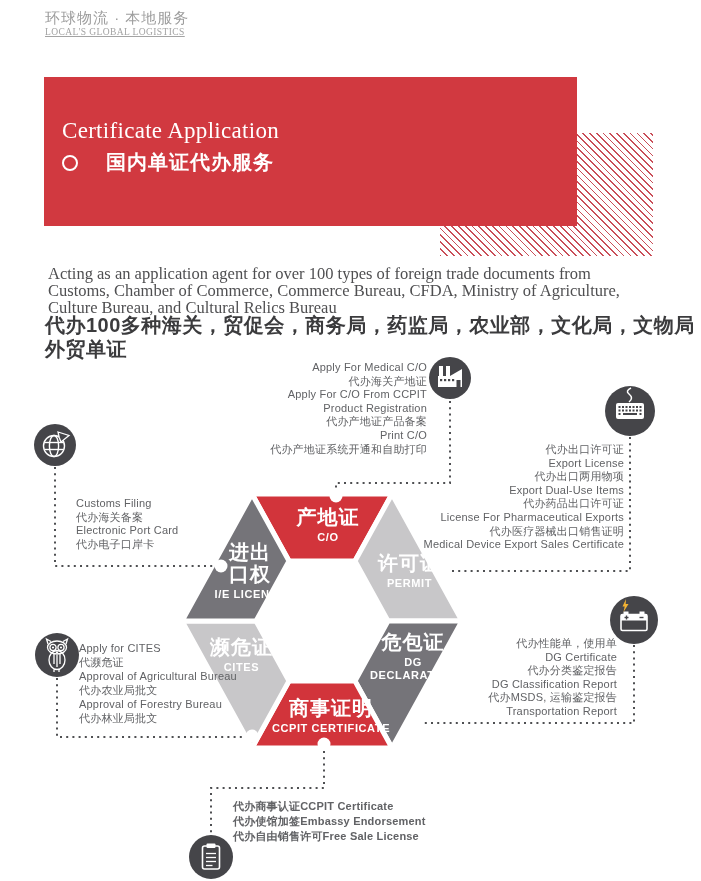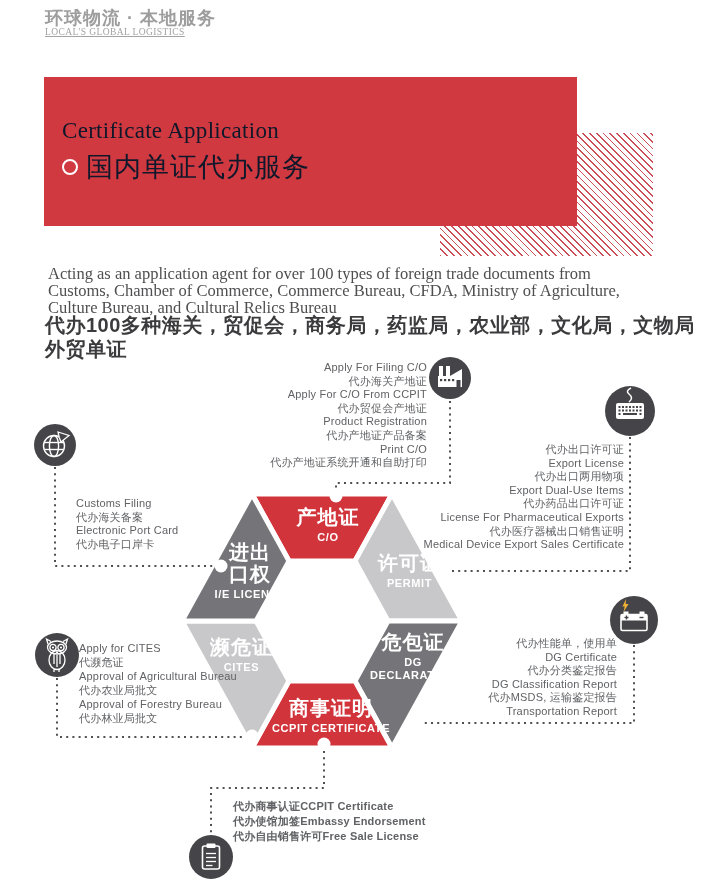--- a/index.html
+++ b/index.html
@@ -1,32 +1,32 @@
 <!DOCTYPE html>
 <html><head>
 <meta charset="utf-8">
 <style>
   html,body{margin:0;padding:0;background:#fff;}
   .page{position:relative;width:701px;height:881px;background:#fff;overflow:hidden;
         font-family:"Liberation Sans","DejaVu Sans",sans-serif;}
 
   
   .brand{position:absolute;left:45px;top:9px;color:#9d9d9d;}
-  .brand-cn{font-size:18px;line-height:18px;letter-spacing:1px;font-weight:bold;}
+  .brand-cn{font-size:15px;line-height:18px;letter-spacing:1px;}
   .brand-en{font-family:"Liberation Serif","DejaVu Serif",serif;font-size:9.5px;letter-spacing:.4px;color:#a3a3a3;text-decoration:underline;}
 
   
   .hatch{position:absolute;left:440px;top:133px;width:213px;height:123px;
          background:repeating-linear-gradient(45deg,#c94e58 0,#c94e58 1.2px,rgba(0,0,0,0) 1.2px,rgba(0,0,0,0) 4.8px);}
-  .banner{position:absolute;left:44px;top:77px;width:533px;height:149px;background:#d13940;color:#0f172a;}
+  .banner{position:absolute;left:44px;top:77px;width:533px;height:149px;background:#d13940;color:#ffffff;}
   .banner-en{position:absolute;left:18px;top:41px;font-family:"Liberation Serif","DejaVu Serif",serif;
              font-size:23px;letter-spacing:.3px;}
   .banner-cn-row{position:absolute;left:18px;top:72px;display:flex;align-items:center;}
   .banner-bullet{width:12px;height:12px;border:2px solid #fff;border-radius:50%;margin-right:8px;flex:0 0 auto;}
-  .banner-cn{font-size:27px;font-weight:normal;letter-spacing:1px;}
+  .banner-cn{font-size:20px;font-weight:bold;letter-spacing:1px;margin-left:20px;}
 
   
   .intro-en{position:absolute;left:48px;top:266px;width:578px;
             font-family:"Liberation Serif","DejaVu Serif",serif;
             font-size:16.5px;line-height:16.9px;color:#4f4f51;}
   .intro-cn{position:absolute;left:45px;top:314px;width:668px;font-size:20px;line-height:23.5px;
             font-weight:bold;color:#3b3b3d;letter-spacing:.5px;}
 
   
   .diagram{position:absolute;left:0;top:0;width:701px;height:881px;}
@@ -221,24 +221,23 @@
     <div class="cn">危包证</div>
     <div class="en">DG</div>
     <div class="en" style="margin-top:0;">DECLARATION</div>
   </div>
   <div class="hexlab lab-ccpit">
     <div class="cn">商事证明</div>
     <div class="en">CCPIT CERTIFICATE</div>
   </div>
 
   <div class="list right list-co">
-    <div>Apply For Filing C/O</div>
+    <div>Apply For Medical C/O</div>
     <div>代办海关产地证</div>
     <div>Apply For C/O From CCPIT</div>
-    <div>代办贸促会产地证</div>
     <div>Product Registration</div>
     <div>代办产地证产品备案</div>
     <div>Print C/O</div>
     <div>代办产地证系统开通和自助打印</div>
   </div>
 
   <div class="list right list-export">
     <div>代办出口许可证</div>
     <div>Export License</div>
     <div>代办出口两用物项</div>

